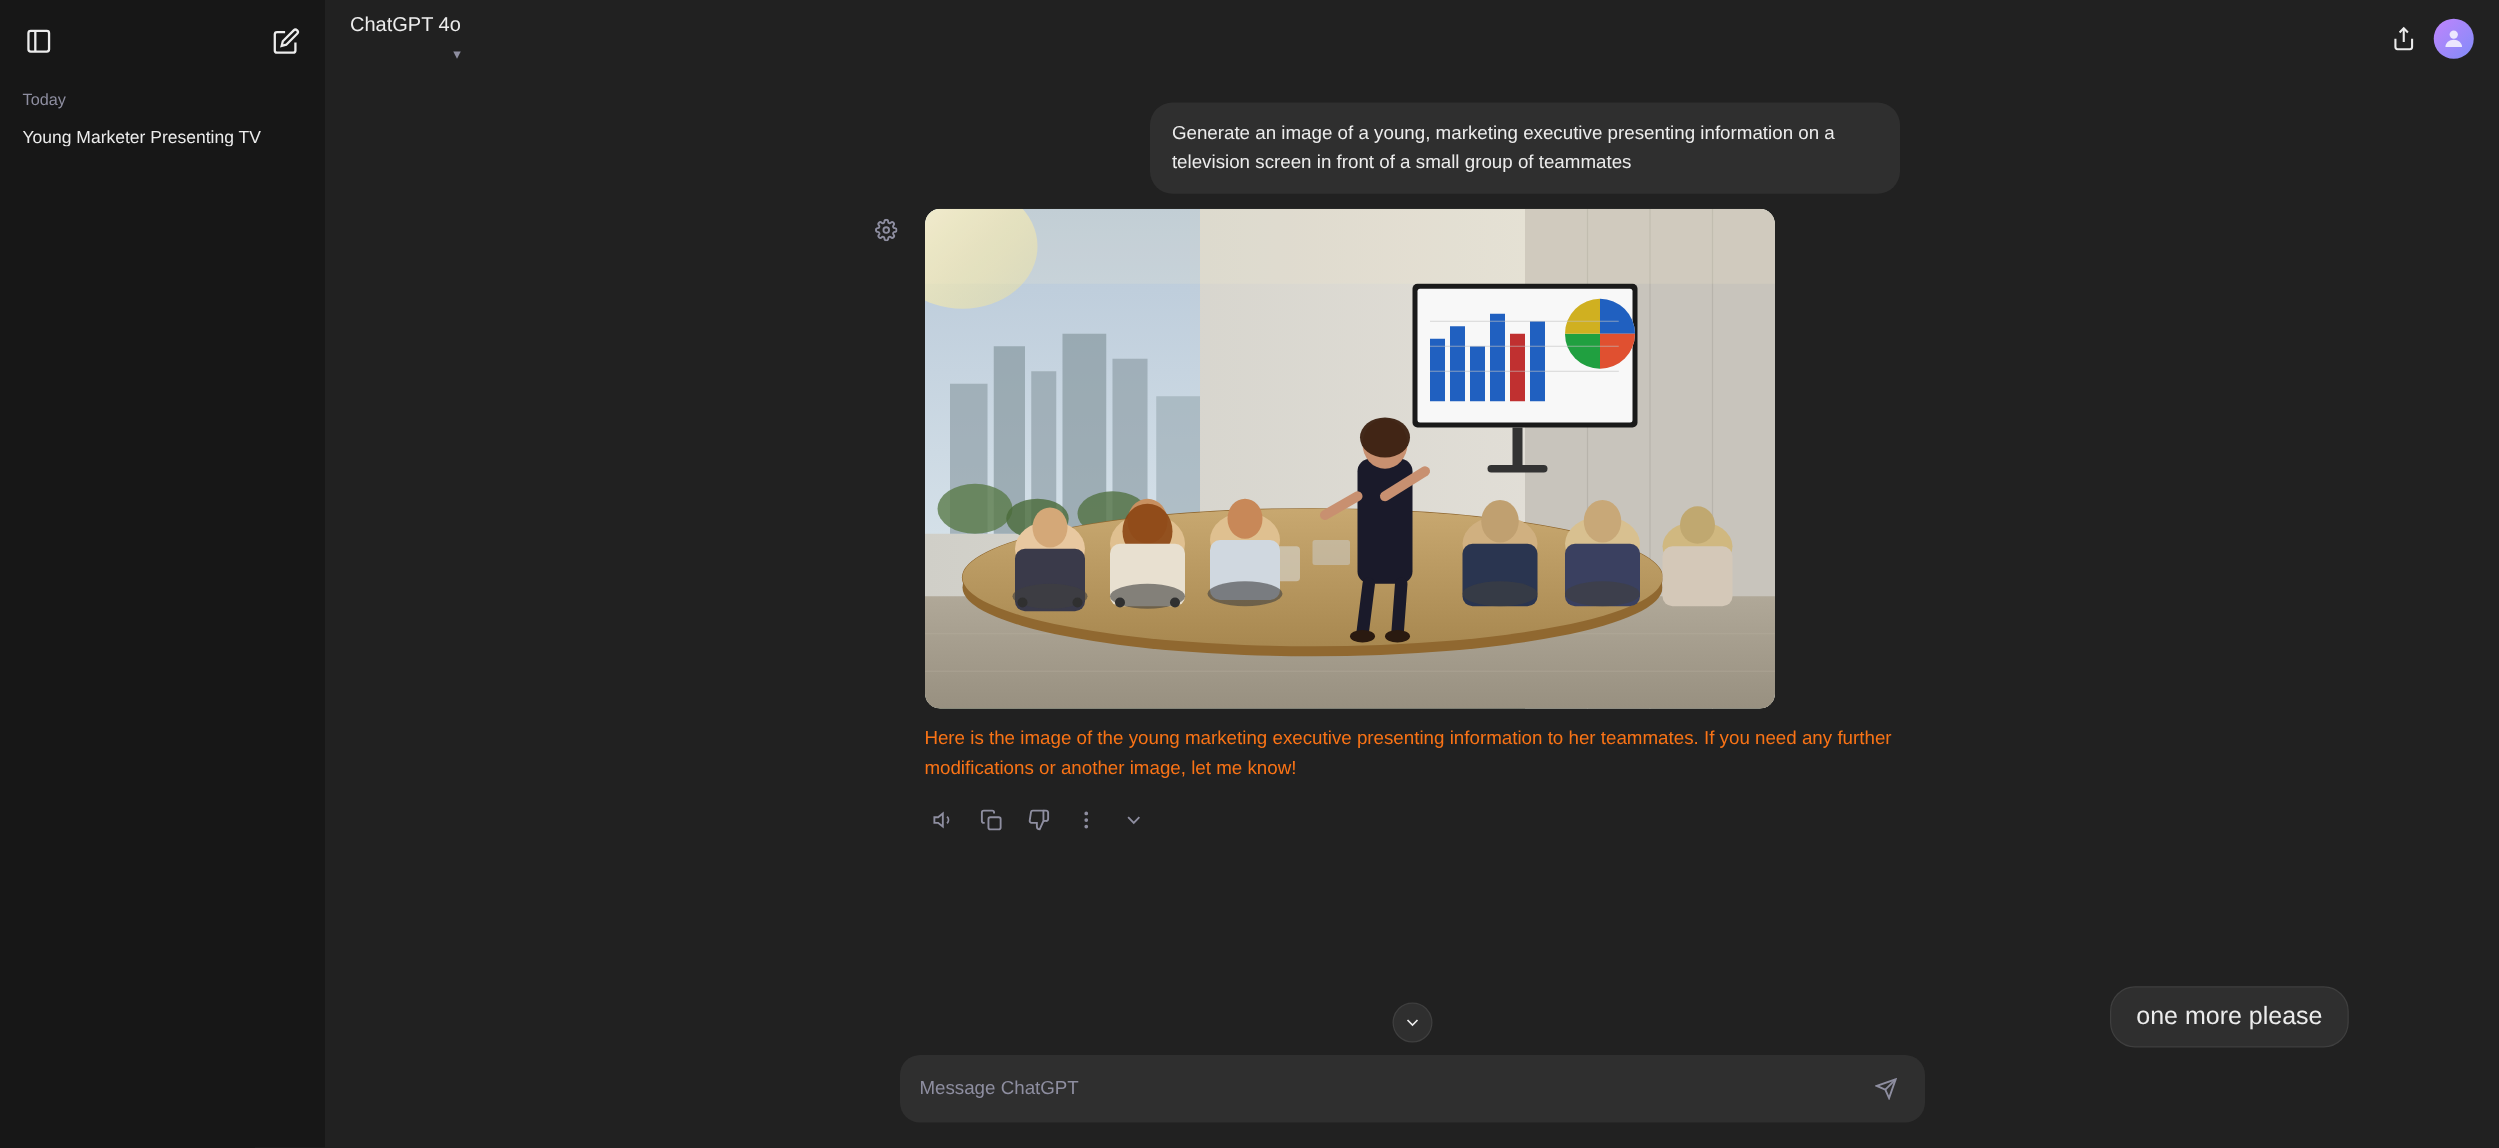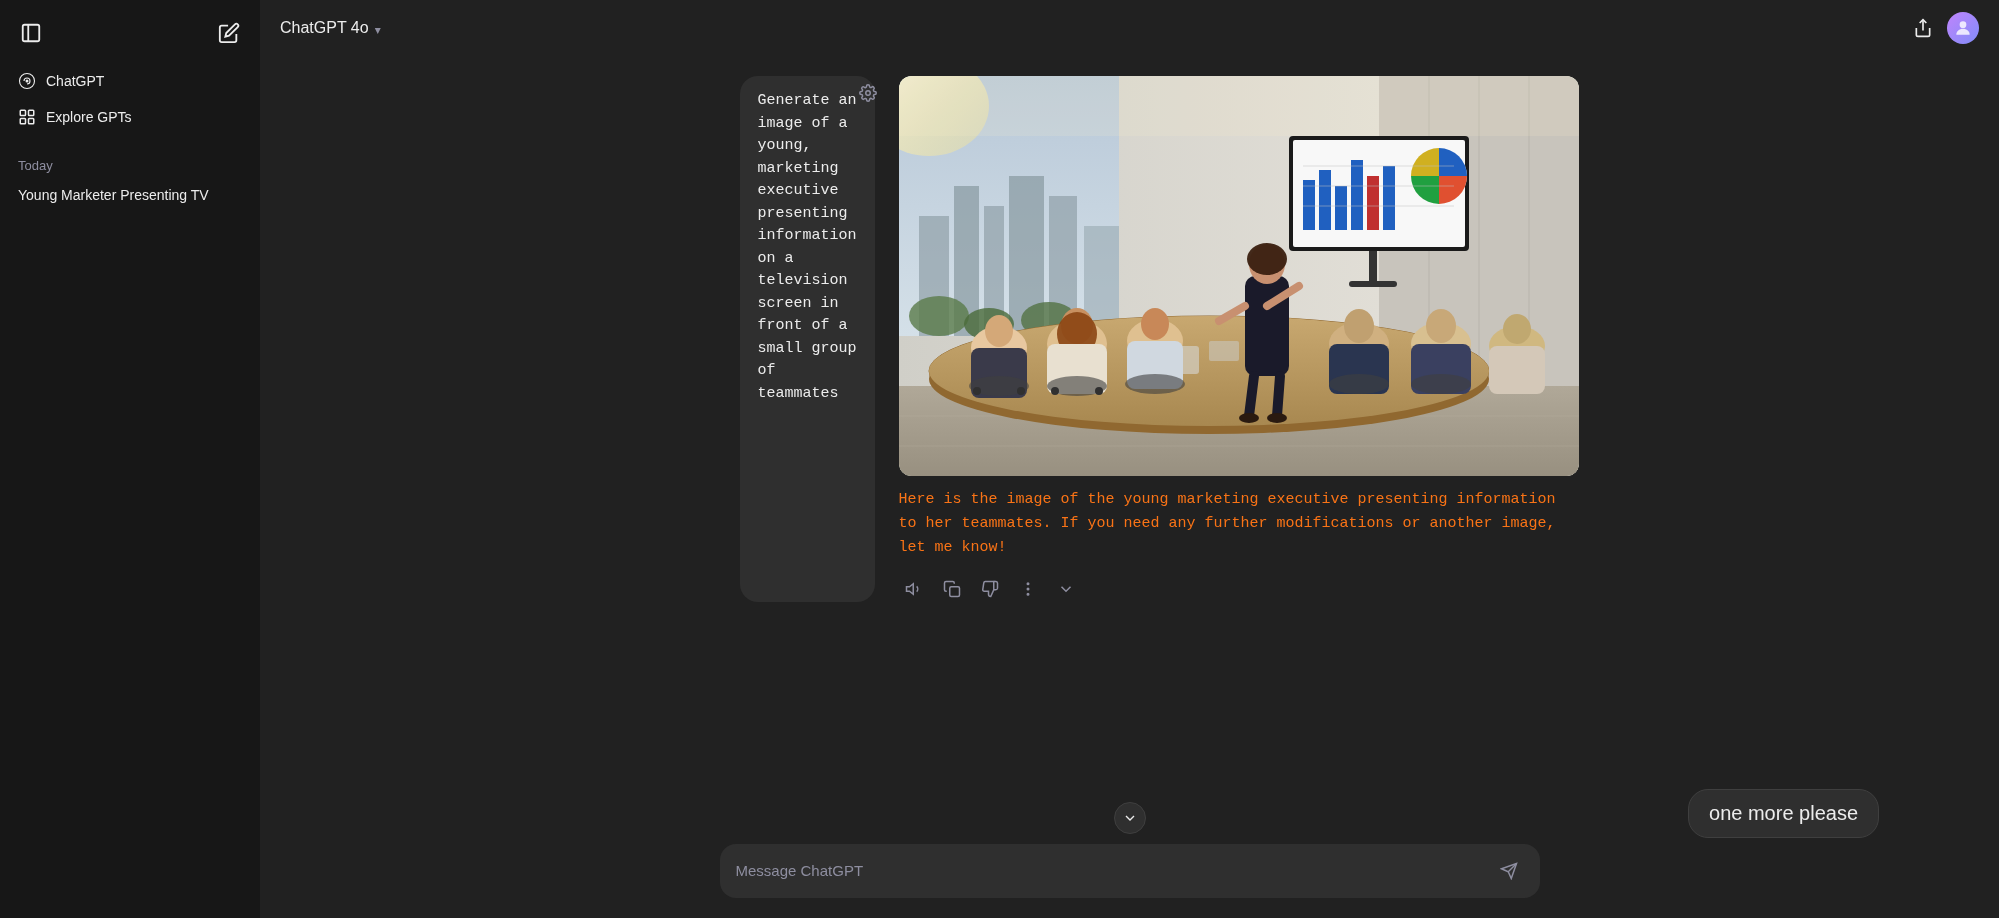--- a/index.html
+++ b/index.html
@@ -138,20 +138,21 @@
       justify-content: space-between;
       padding: 12px 20px;
       position: relative;
     }
 
     .header-title-area {
       display: flex;
       align-items: flex-end;
       gap: 6px;
       cursor: pointer;
+      flex-direction: column;
     }
 
     .header-title {
       font-size: 16px;
       font-weight: 500;
       color: #ececec;
     }
 
     .header-chevron {
       color: #8e8ea0;
@@ -195,23 +196,23 @@
       padding: 20px 0;
       display: flex;
       flex-direction: column;
       align-items: center;
     }
 
     .chat-content {
       width: 100%;
       max-width: 820px;
       display: flex;
-      gap: 24px;
+      flex-direction: column;
+      gap: 12px;
       padding: 0 20px;
-      font-family: Liberation Mono, monospace;
     }
 
     
     .user-message-row {
       display: flex;
       justify-content: flex-end;
     }
 
     .user-message-bubble {
       background: #2f2f2f;
@@ -357,39 +358,20 @@
       </svg>
     </button>
     <button class="new-chat-btn" title="New chat">
       <svg class="icon-md" viewBox="0 0 24 24" fill="none" stroke="currentColor" stroke-width="2">
         <path d="M11 4H4a2 2 0 0 0-2 2v14a2 2 0 0 0 2 2h14a2 2 0 0 0 2-2v-7"></path>
         <path d="M18.5 2.5a2.121 2.121 0 0 1 3 3L12 15l-4 1 1-4 9.5-9.5z"></path>
       </svg>
     </button>
   </div>
 
-  <div class="sidebar-nav">
-    <div class="sidebar-nav-item">
-      <svg class="icon-sm" viewBox="0 0 24 24" fill="currentColor">
-        <circle cx="12" cy="12" r="10" fill="none" stroke="currentColor" stroke-width="1.5"></circle>
-        <path d="M8 12c0-2.2 1.8-4 4-4s4 1.8 4 4-1.8 4-4 4" fill="none" stroke="currentColor" stroke-width="1.5"></path>
-        <circle cx="12" cy="12" r="2" fill="currentColor"></circle>
-      </svg>
-      <span>ChatGPT</span>
-    </div>
-    <div class="sidebar-nav-item">
-      <svg class="icon-sm" viewBox="0 0 24 24" fill="none" stroke="currentColor" stroke-width="2">
-        <rect x="3" y="3" width="7" height="7" rx="1"></rect>
-        <rect x="14" y="3" width="7" height="7" rx="1"></rect>
-        <rect x="3" y="14" width="7" height="7" rx="1"></rect>
-        <rect x="14" y="14" width="7" height="7" rx="1"></rect>
-      </svg>
-      <span>Explore GPTs</span>
-    </div>
-  </div>
 
   <div class="sidebar-section-label">Today</div>
 
 
   <div class="sidebar-history-item">
     <span class="history-item-text">Young Marketer Presenting TV</span>
   </div>
 </div>
 
 <div class="main">

